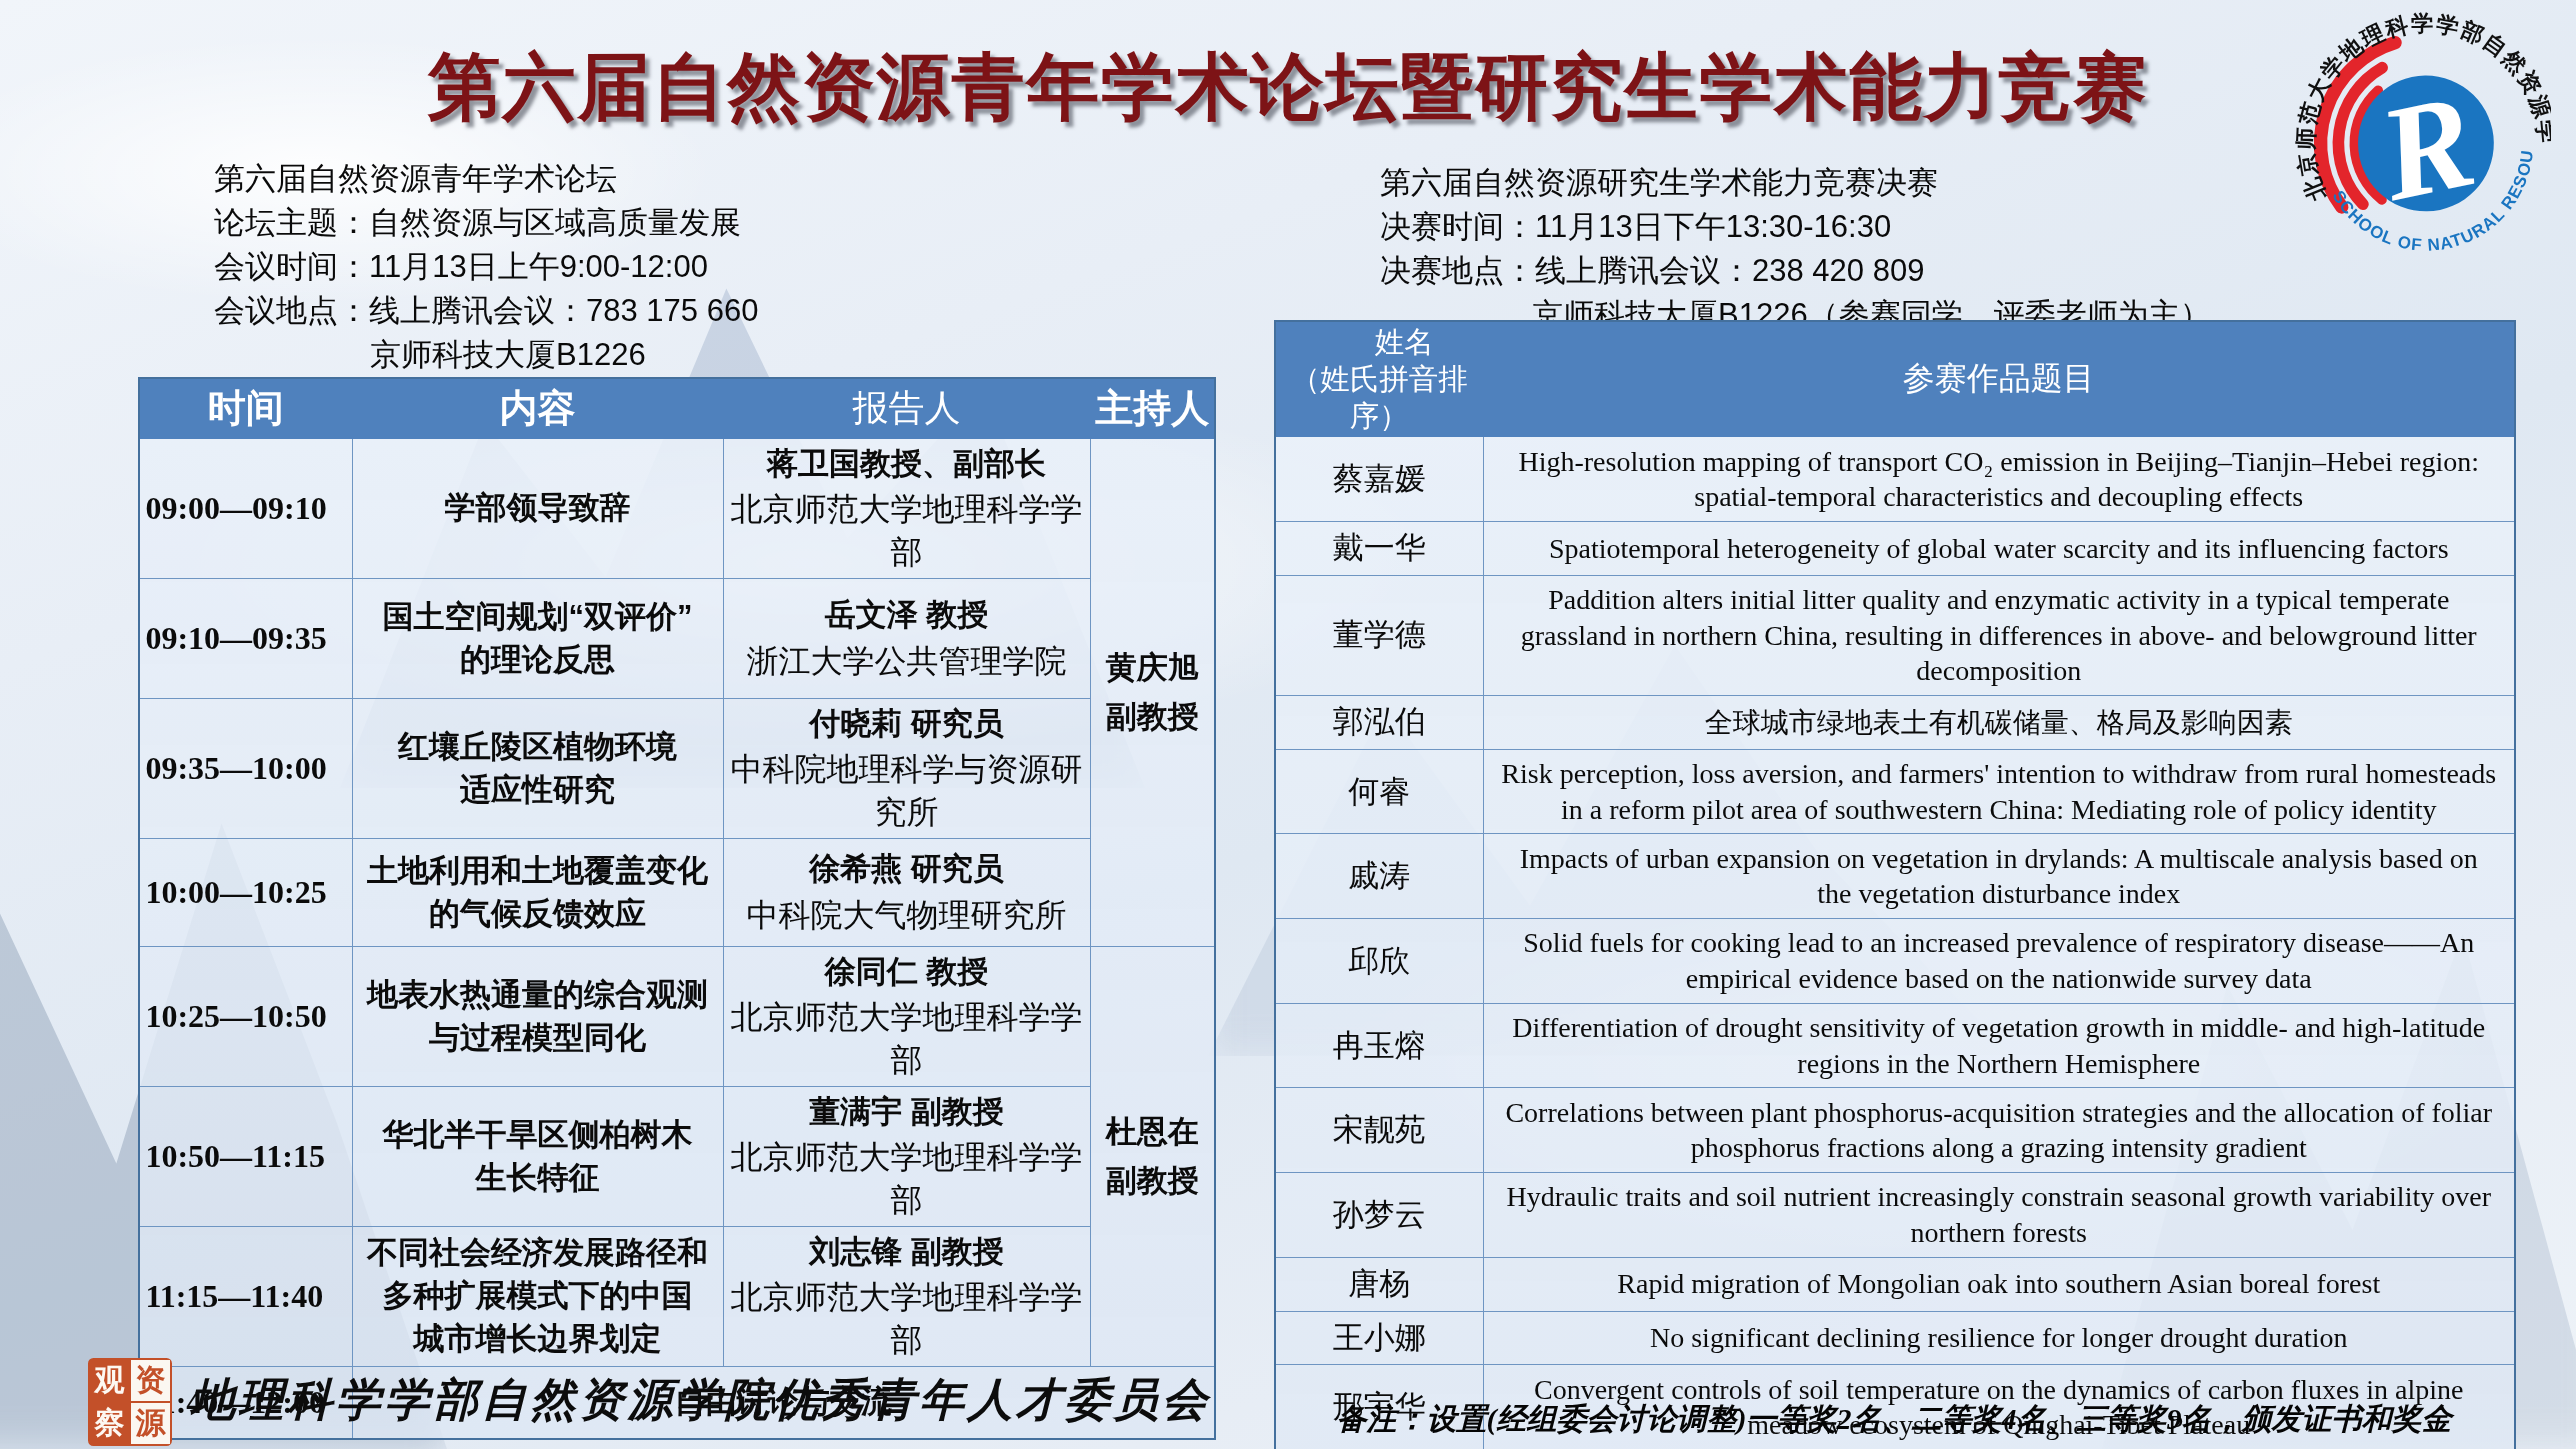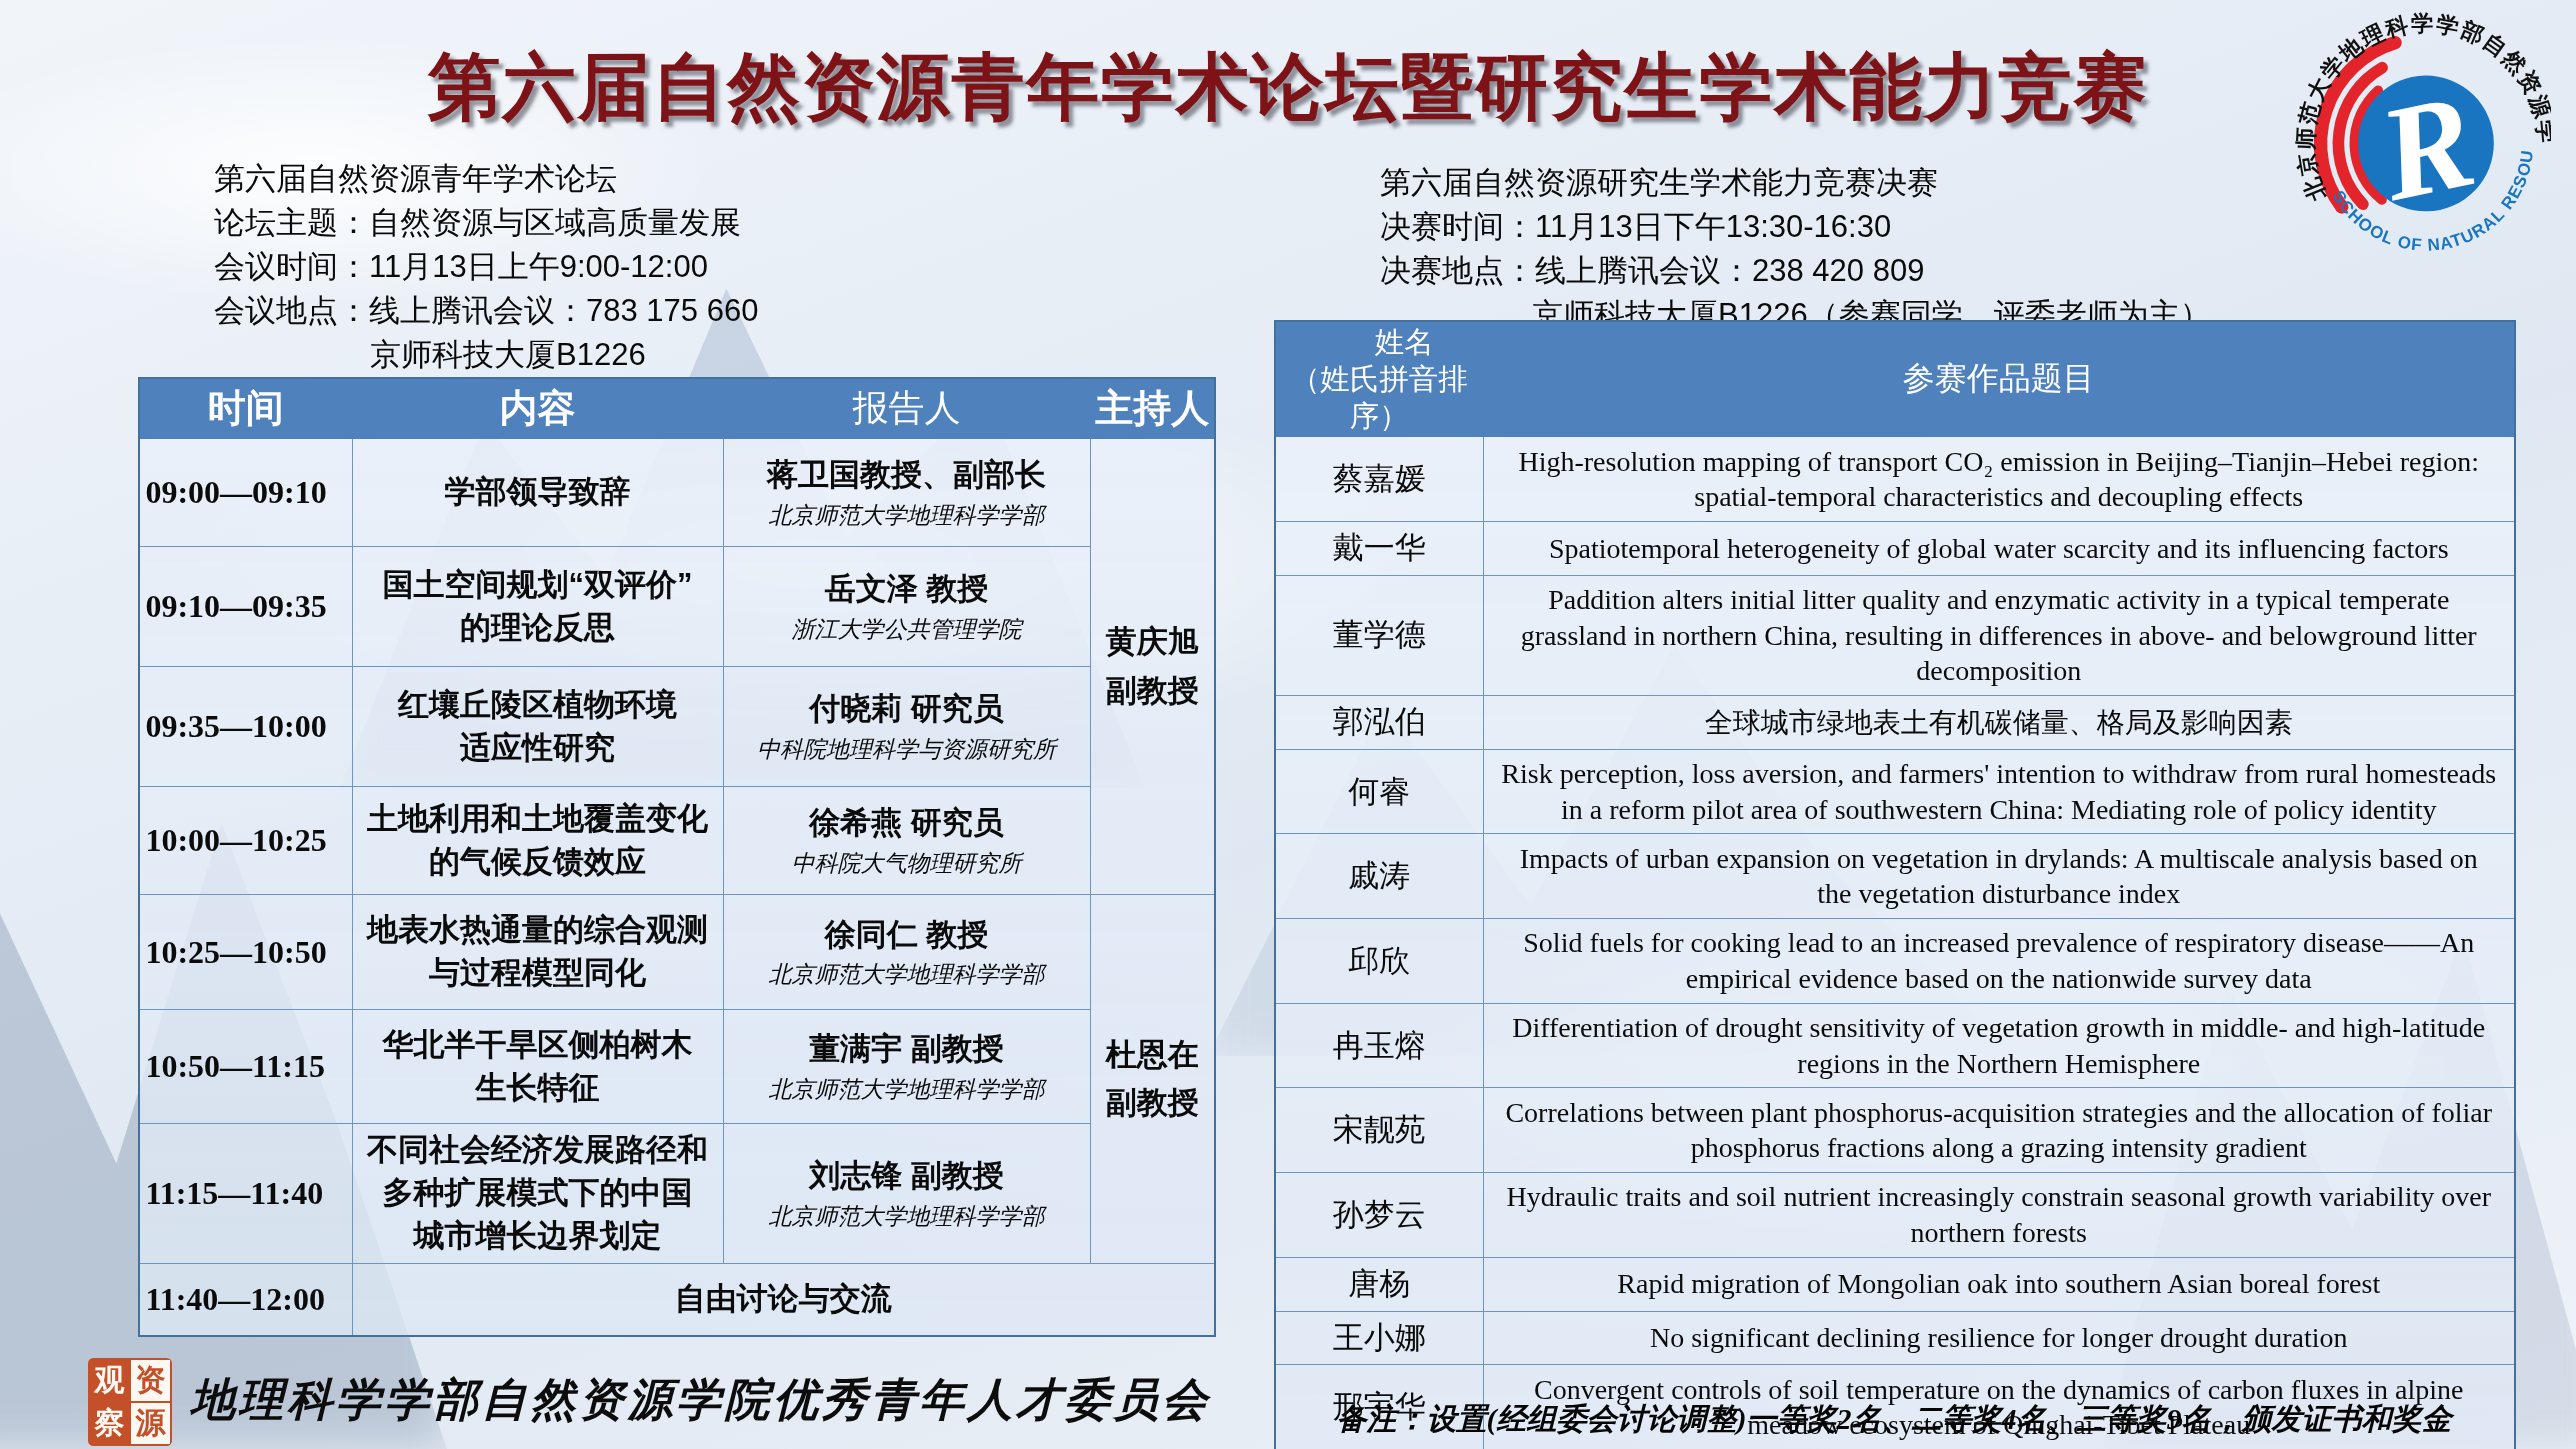--- a/index.html
+++ b/index.html
@@ -37,21 +37,21 @@
     background:linear-gradient(180deg,rgba(233,240,249,0.85),rgba(221,231,244,0.80));
     border:2.7px solid #44709d;}
   .forum-table th{background:#4f81bd;color:#ffffff;font-size:38px;font-weight:bold;height:57px;
     border:1.8px solid #4f81bd;}
   .forum-table th.light{font-weight:400;font-size:36px;}
   .forum-table td{border:1.8px solid #6e95c2;padding:3.6px 5.4px;vertical-align:middle;}
   .ft-time{font-family:"Liberation Serif",serif;font-weight:bold;font-size:32px;text-align:left;padding-left:12.5px;}
   .ft-content{font-weight:bold;font-size:31px;text-align:center;line-height:1.38;}
   .ft-speaker{text-align:center;line-height:1.35;}
   .ft-speaker .spk{font-weight:bold;font-size:31px;}
-  .ft-speaker .aff{font-weight:400;font-size:23px;margin-top:3.6px;font-style:italic;}
+  .ft-speaker .aff{font-weight:400;font-size:32px;margin-top:3.6px;}
   .ft-host{font-weight:bold;font-size:31px;text-align:center;line-height:1.55;}
   .forum-table tbody tr:nth-child(1){height:108px;}
   .forum-table tbody tr:nth-child(2){height:120px;}
   .forum-table tbody tr:nth-child(3){height:120px;}
   .forum-table tbody tr:nth-child(4){height:108px;}
   .forum-table tbody tr:nth-child(5){height:115px;}
   .forum-table tbody tr:nth-child(6){height:114px;}
   .forum-table tbody tr:nth-child(7){height:140px;}
   .forum-table tbody tr:nth-child(8){height:72px;}
 

